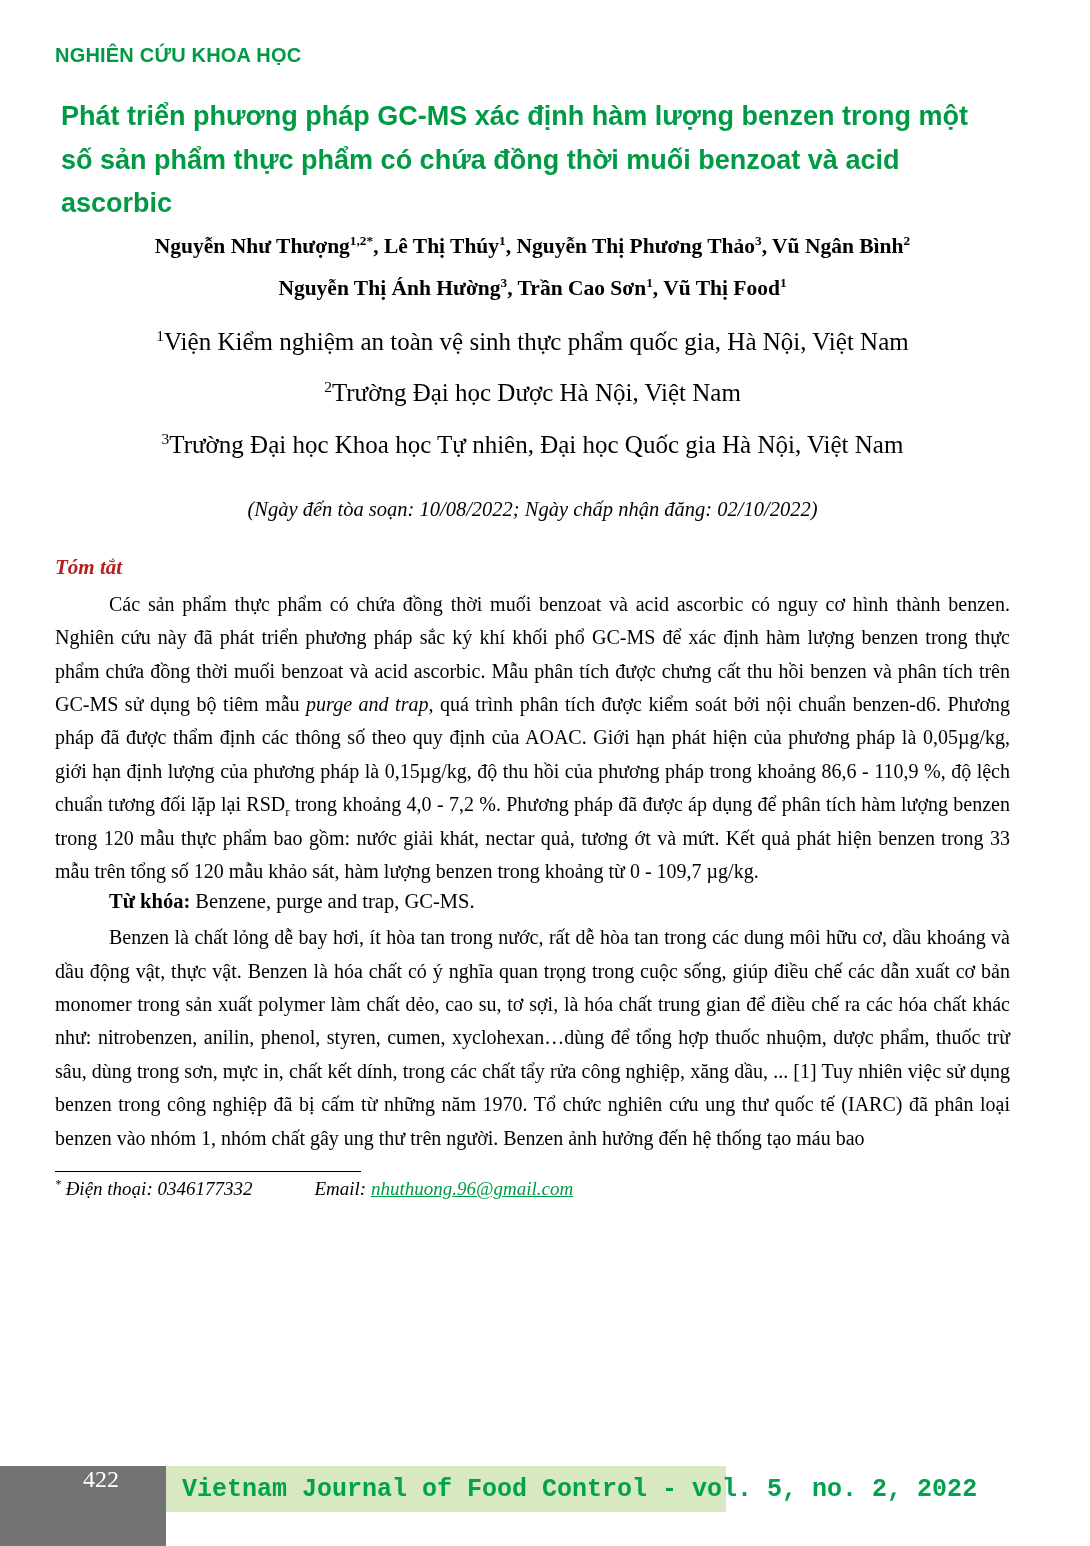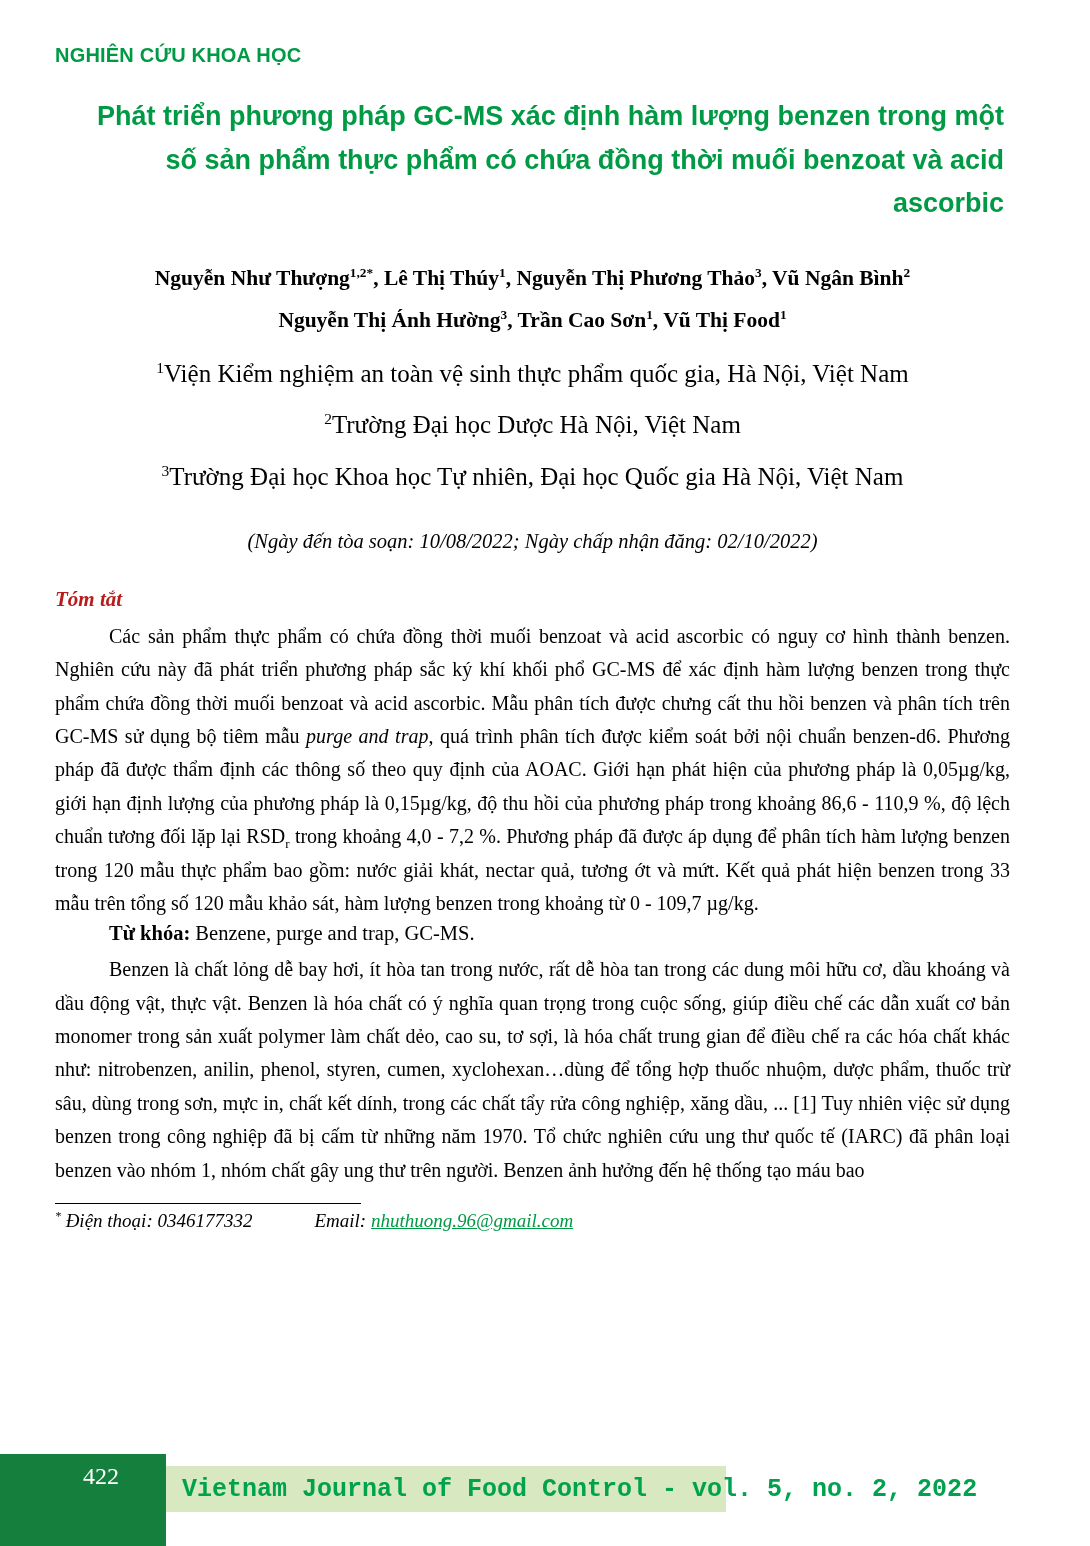--- a/index.html
+++ b/index.html
@@ -20,24 +20,23 @@
     color:#009a45;
     letter-spacing:0.2px;
   }
   .title {
     margin:28px 6px 0 6px;
     font-family:"Liberation Sans", sans-serif;
     font-weight:bold;
     font-size:27px;
     line-height:1.62;
     color:#009a45;
-    text-align:right;
+    text-align:left;
   }
   .authors {
-    margin-top:32px;
     text-align:center;
     font-weight:bold;
     font-size:21.5px;
     line-height:1.95;
   }
   sup { font-size:0.62em; }
   .affiliations {
     margin-top:6px;
     text-align:center;
     font-size:25px;
@@ -90,24 +89,23 @@
   }
   .footnote .email-label { margin-left:62px; }
   .email-link {
     color:#009a45;
     text-decoration:underline;
     cursor:pointer;
   }
   .footer-pagebox {
     position:absolute;
     left:0; bottom:0;
-    width:166px; height:92px;
-    background:#15803d;
+    width:166px; height:80px;
+    background:#737373;
     box-sizing:border-box;
-    padding-top:9px;
     text-align:center;
     color:#ffffff;
     font-family:"Liberation Serif", serif;
     font-size:24px;
   }
   .footer-pagebox .pagenum { padding-left:36px; display:inline-block; }
   .footer-bar {
     position:absolute;
     left:166px; bottom:34px;
     width:560px; height:46px;

